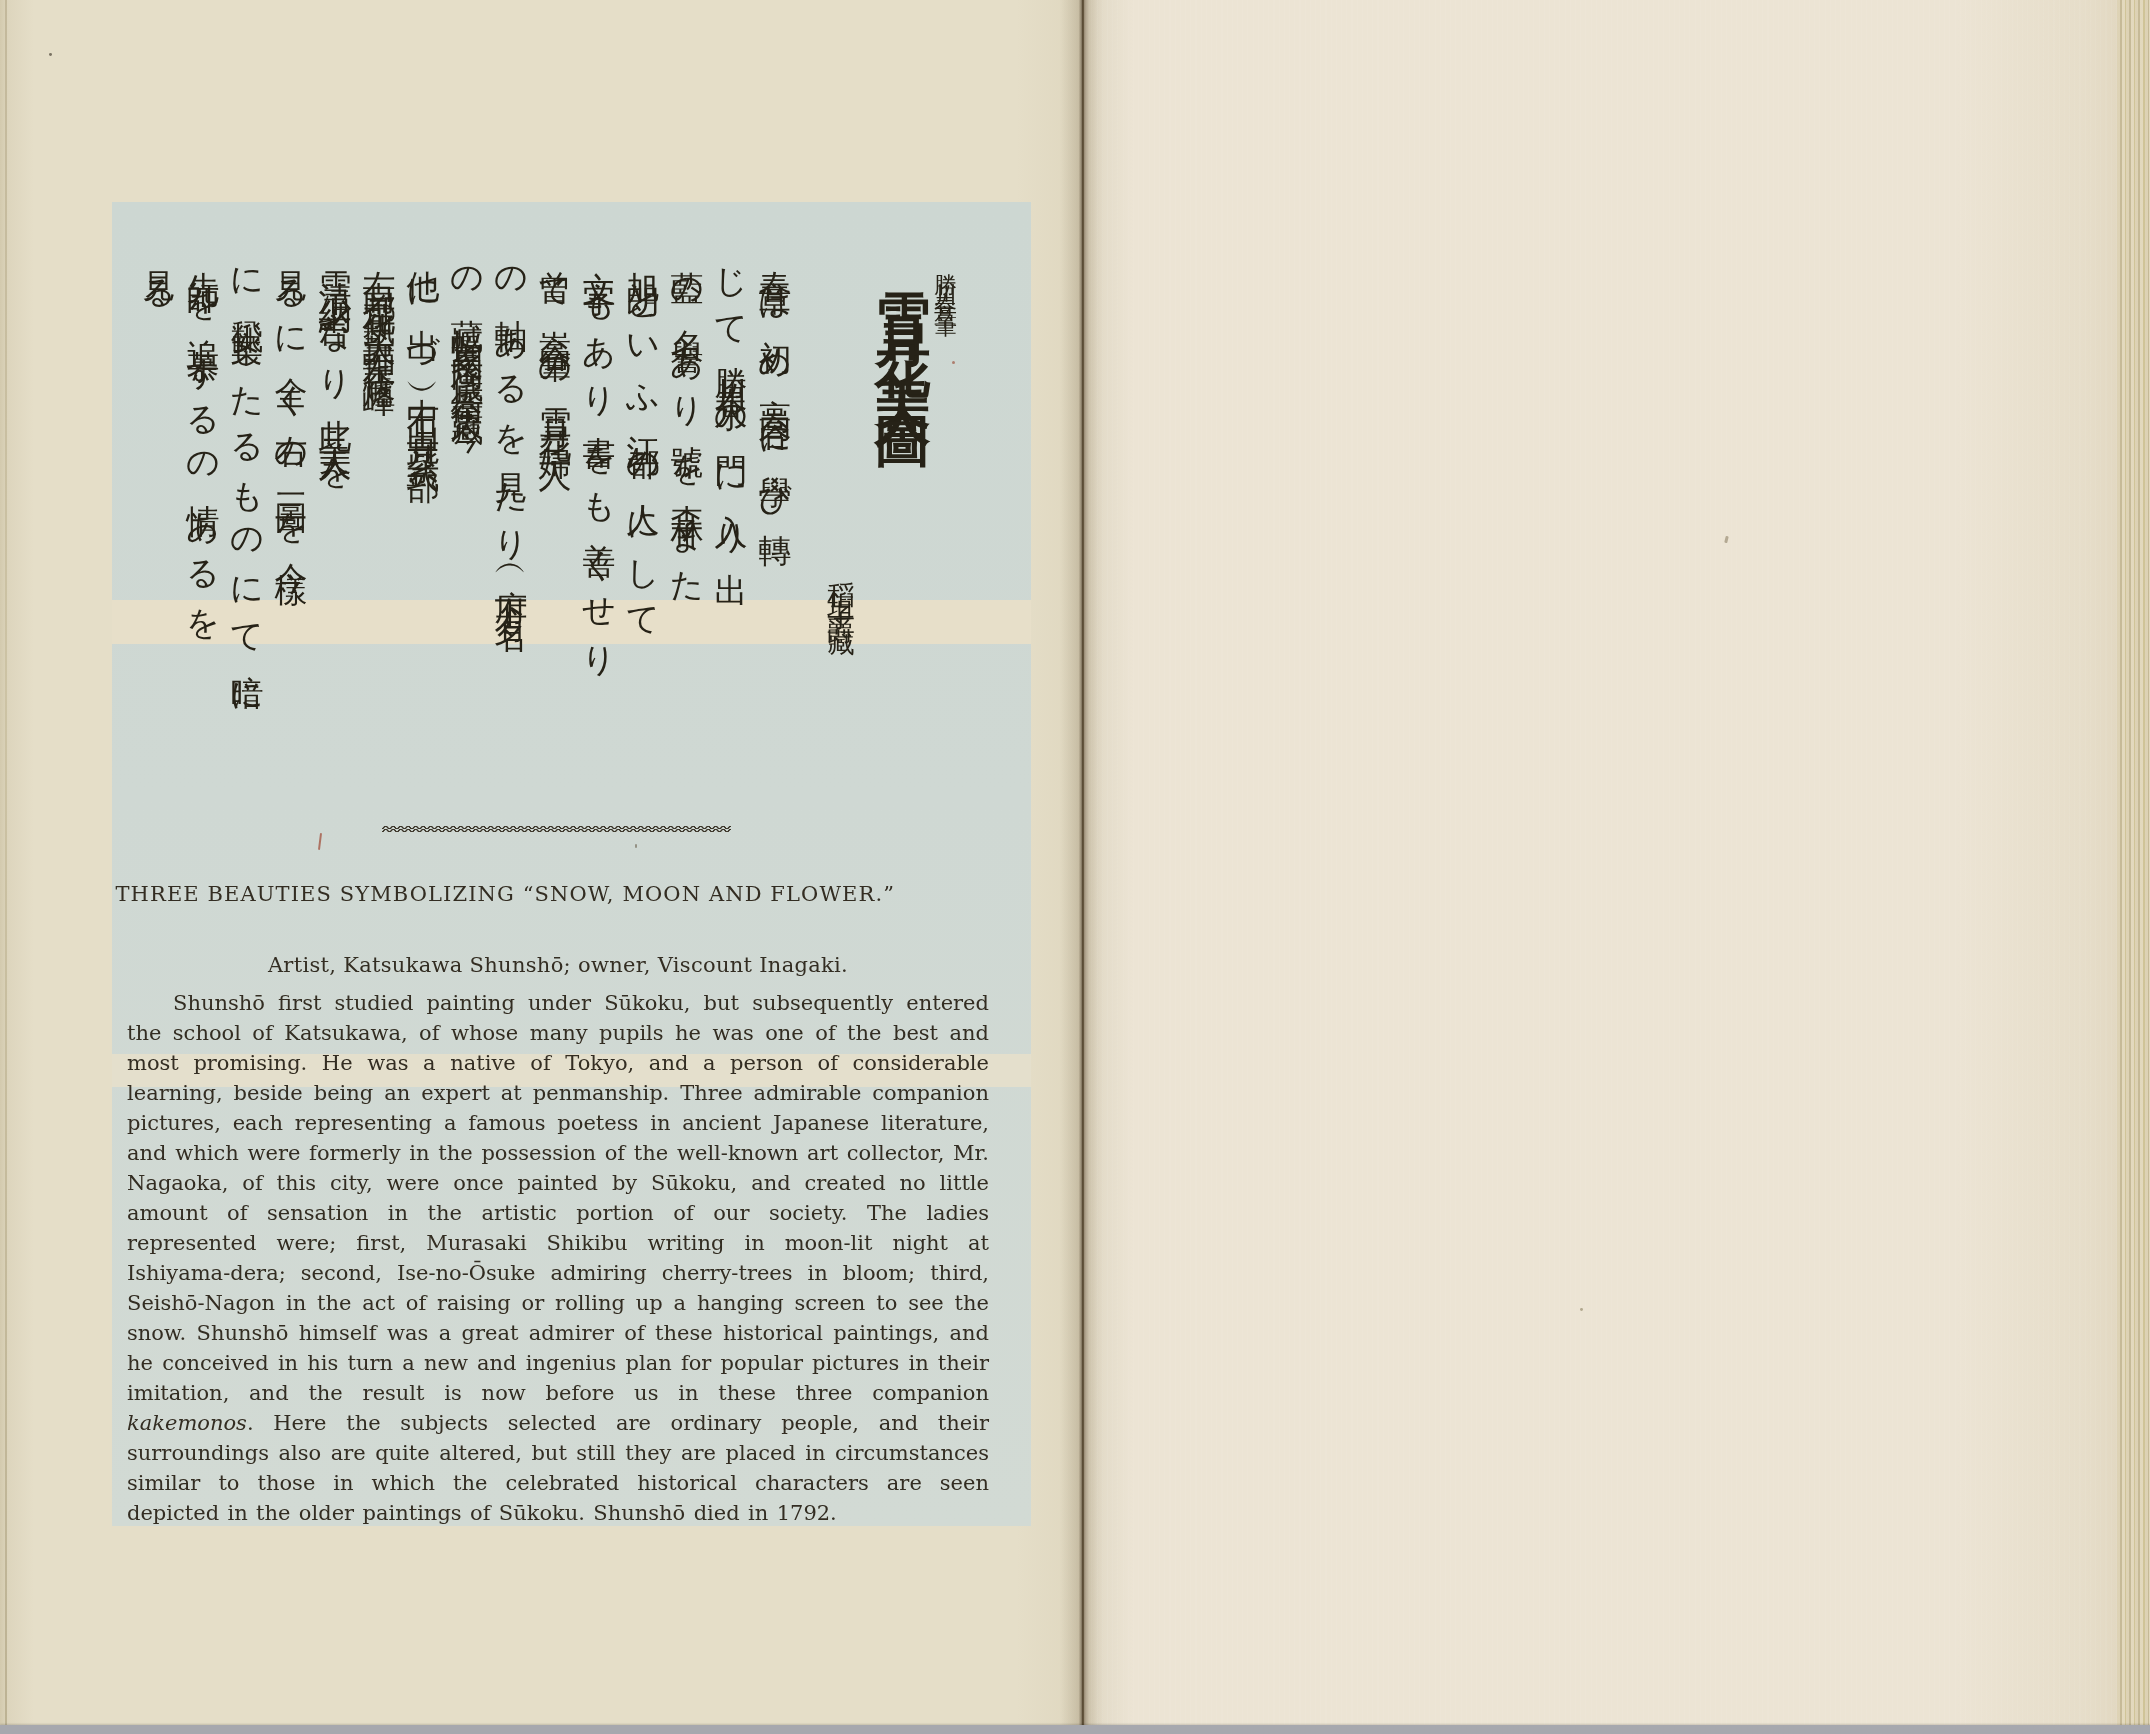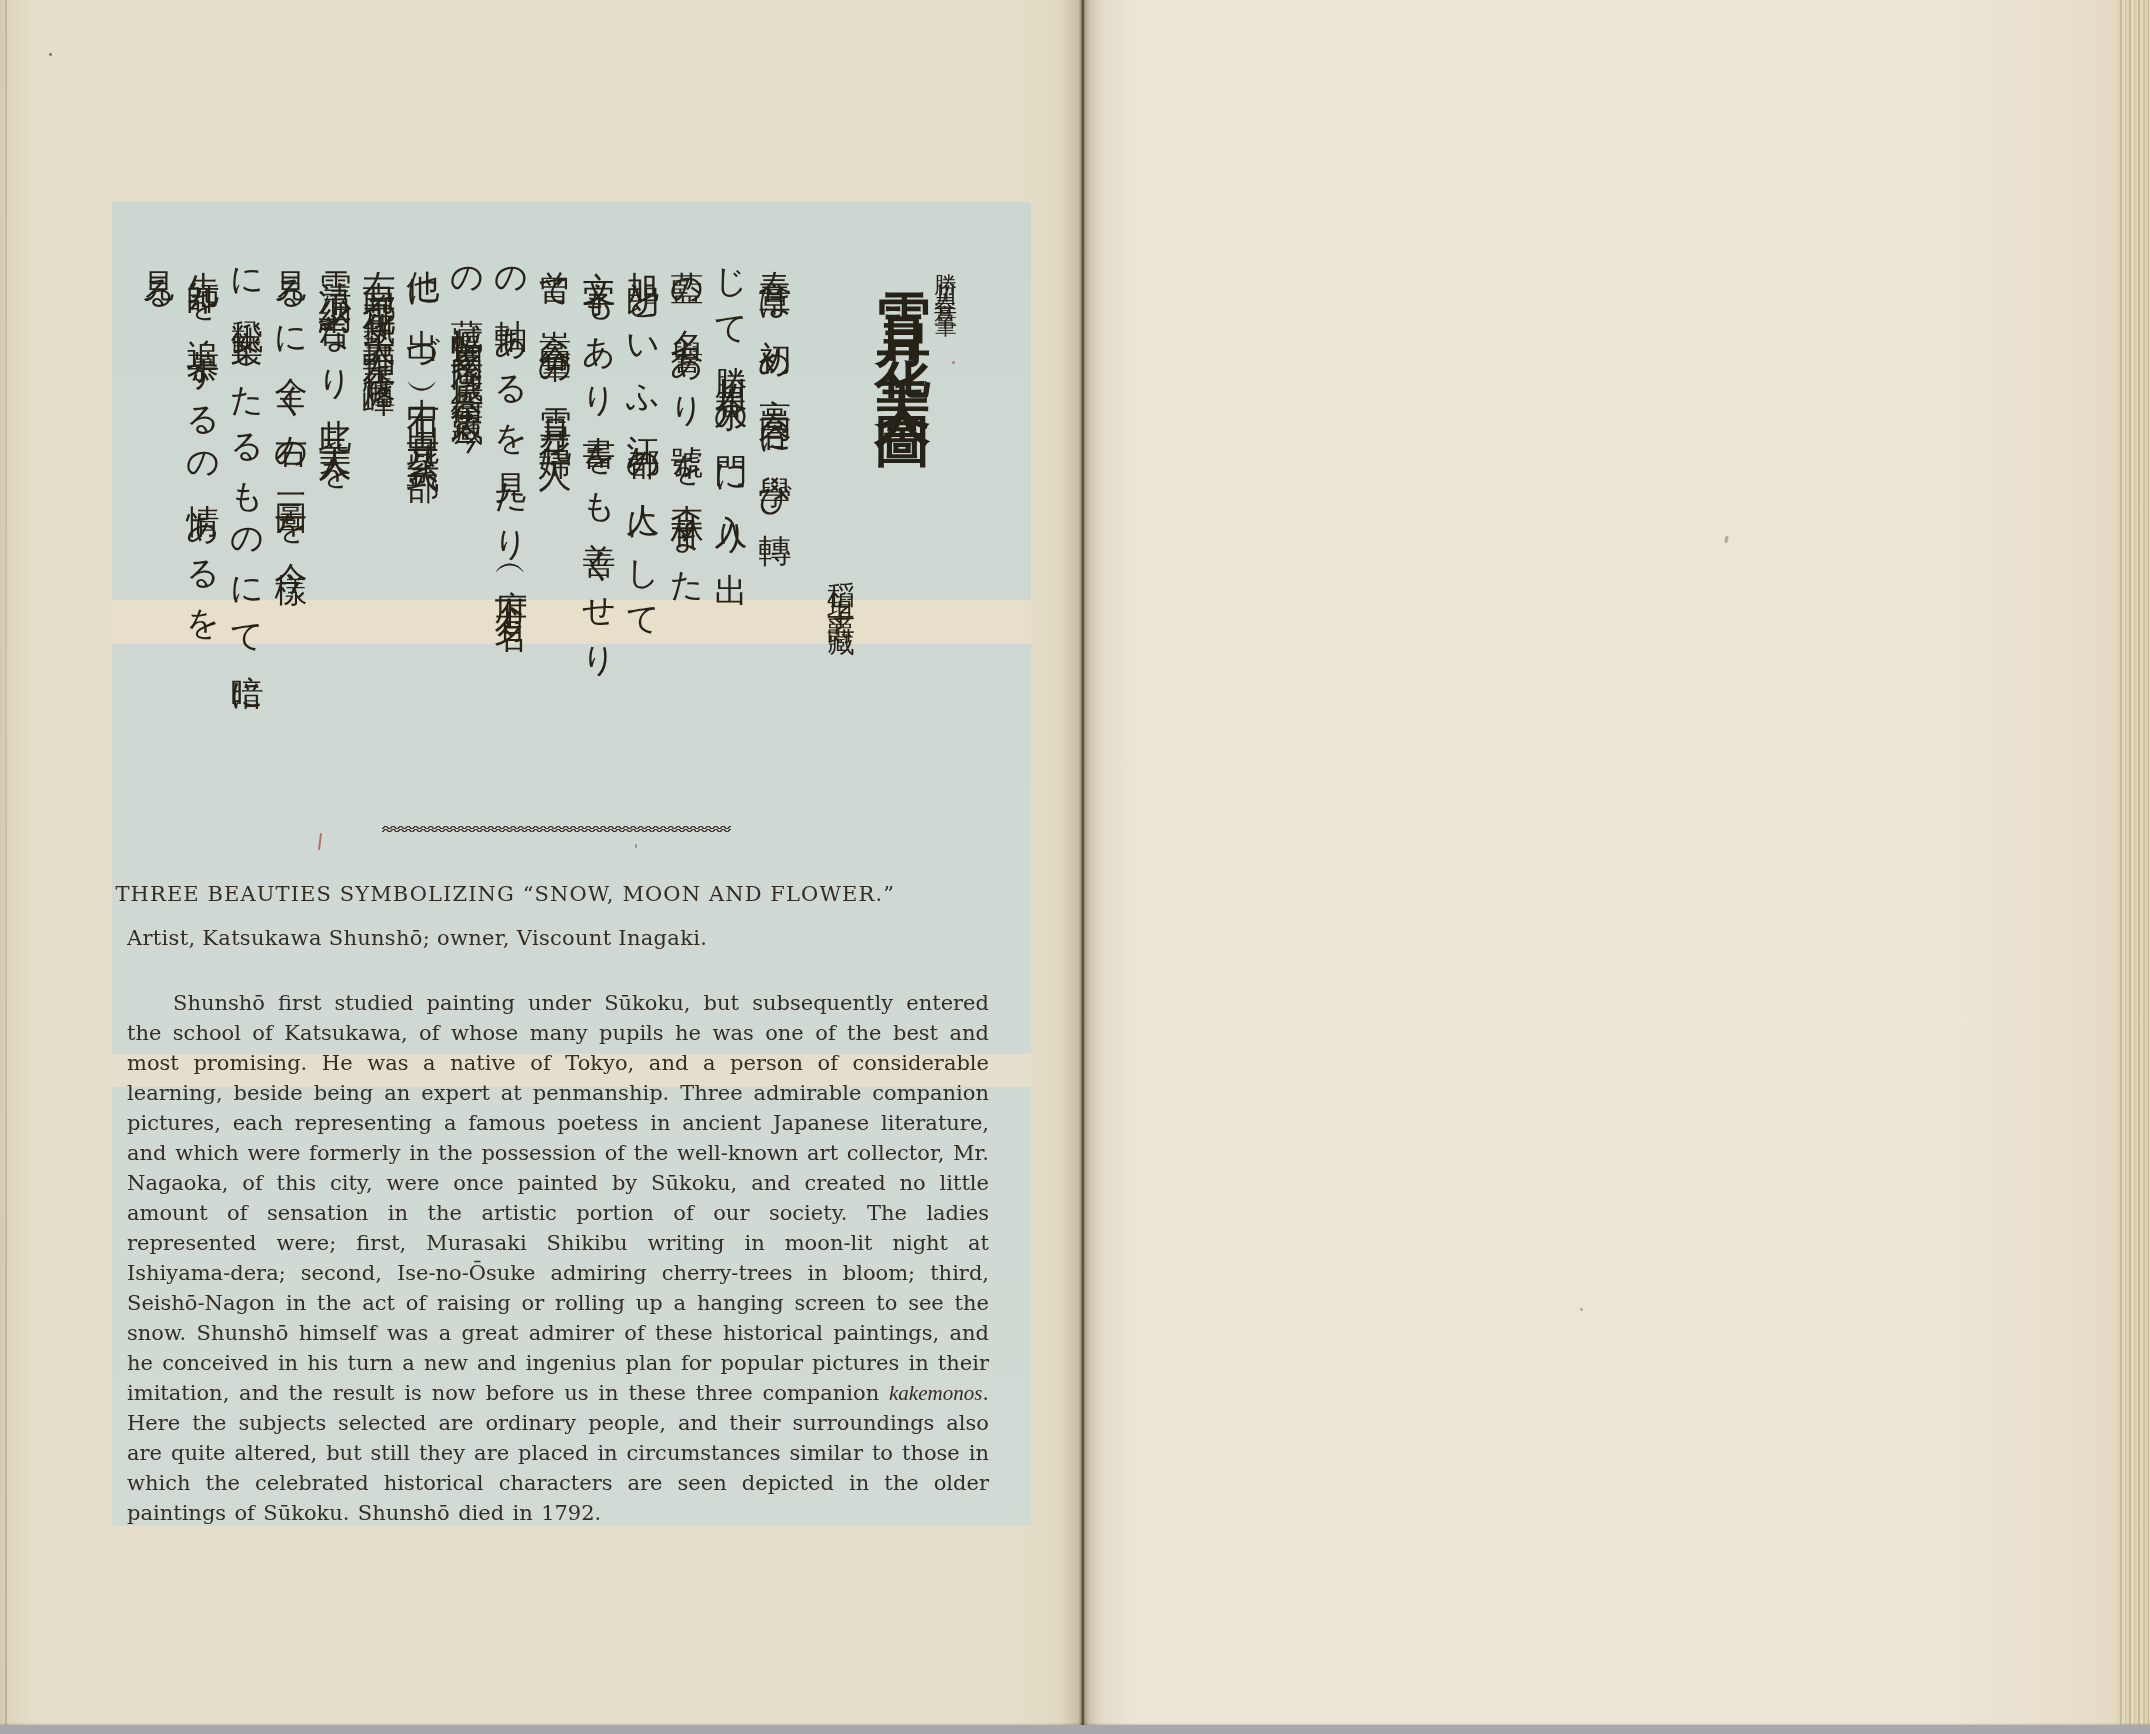--- a/index.html
+++ b/index.html
@@ -78,29 +78,29 @@
     background-position:0 0,3.7px 0;
     background-repeat:repeat-x;
   }
   
   .english-block{position:absolute;left:127px;top:874px;width:862px;height:631px;color:#332d22;}
   .en-title{
     position:absolute;left:-11.5px;right:-11.5px;top:8px;
     font-size:21px;letter-spacing:1.1px;white-space:nowrap;
   }
   .en-credit{
-    position:absolute;left:0;right:0;top:52px;
+    position:absolute;left:0;right:0;top:79px;text-align:center;
     font-size:21px;letter-spacing:0.3px;
   }
   .en-body{
     position:absolute;left:0;top:114px;width:862px;
     font-size:21px;line-height:30px;text-align:justify;text-indent:46px;
     word-spacing:1.7px;
   }
-  .en-body .it{font-style:italic;font-family:Liberation Serif, serif;}
+  .en-body .it{font-style:italic;}
   
   .speck{position:absolute;border-radius:50%;}
   .speck-a{left:319px;top:833px;width:2.3px;height:17px;background:#a2503c;border-radius:1.1px;transform:rotate(7deg);opacity:.75;}
   .speck-b{left:952px;top:361px;width:3.4px;height:3.4px;background:#a05844;opacity:.7;}
   .speck-c{left:49px;top:53px;width:2.9px;height:2.9px;background:#5f584a;opacity:.8;}
   .speck-d{left:1725px;top:536px;width:2.9px;height:6.9px;background:#8d8165;border-radius:1.1px;transform:rotate(14deg);opacity:.6;}
   .speck-e{left:1580px;top:1308px;width:2.9px;height:2.9px;background:#9a8f72;opacity:.7;}
   .speck-f{left:635px;top:844px;width:2.3px;height:4px;background:#6d6350;border-radius:1.1px;opacity:.6;}
 </style>
 </head>

